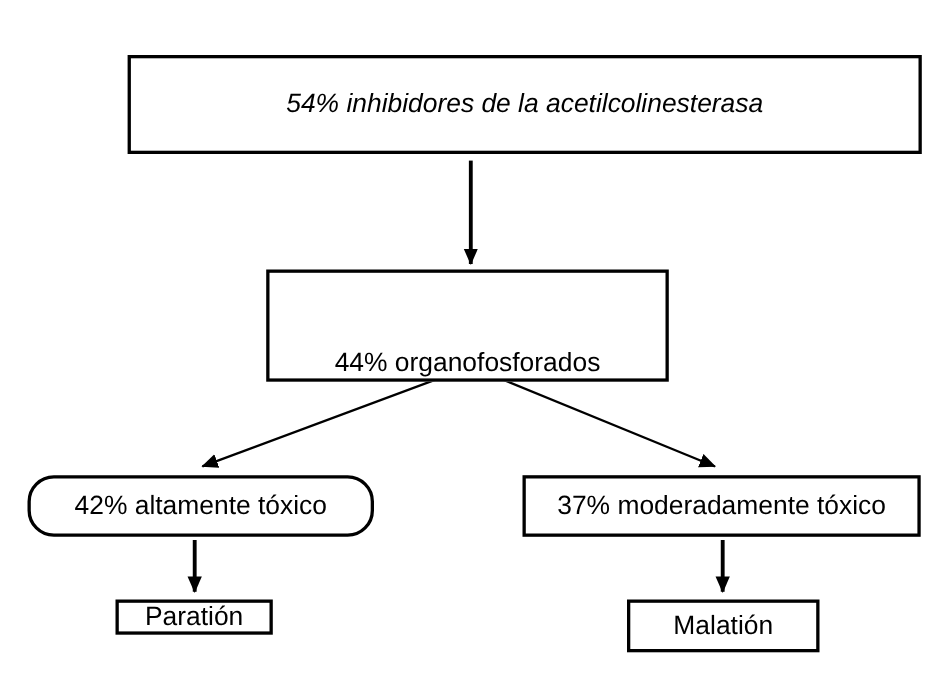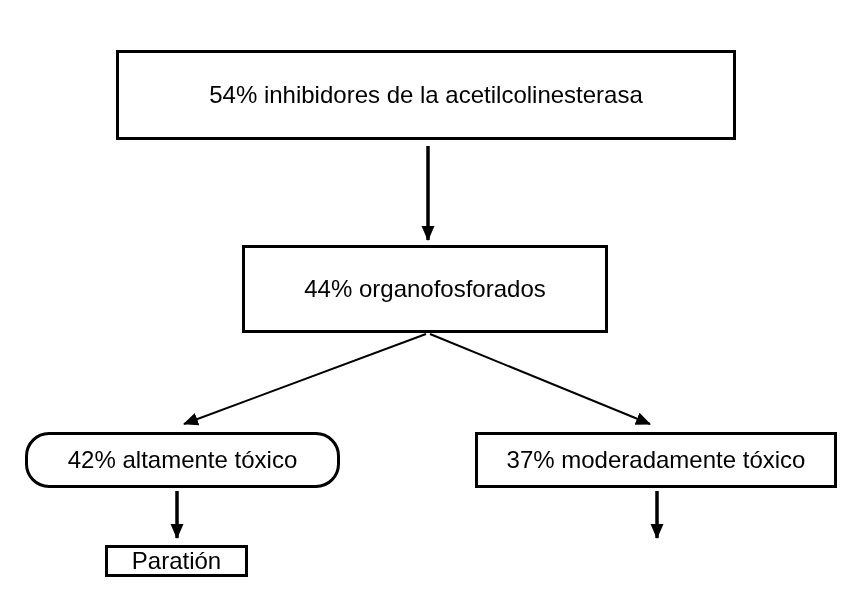--- a/index.html
+++ b/index.html
@@ -29,22 +29,22 @@
     border: 3px solid #000000;
     background: #ffffff;
     display: flex;
     align-items: center;
     justify-content: center;
     text-align: center;
     font-size: 24px;
     line-height: 1.15;
     box-sizing: border-box;
   }
-  .node-root          { left: 116px; top:  50px; width: 620px; height:  90px; }
-  .node-organo        { left: 242px; top: 245px; width: 366px; height:  88px; }
+  .node-root          { left: 116px; top:  50px; width: 722px; height:  90px; font-style: italic; }
+  .node-organo        { left: 242px; top: 245px; width: 366px; height:  102px; align-items: flex-end; }
   .node-altamente     { left:  25px; top: 432px; width: 315px; height:  56px; border-radius: 24px; }
   .node-moderadamente { left: 475px; top: 432px; width: 362px; height:  56px; }
   .node-paration      { left: 105px; top: 545px; width: 143px; height:  32px; }
   .node-malation      { left: 570px; top: 545px; width: 175px; height:  48px; }
 </style>
 </head>
 <body>
 
 <div class="canvas">
 
@@ -74,14 +74,17 @@
   </div>
 
   <div class="node node-moderadamente">
     <span>37% moderadamente tóxico</span>
   </div>
 
   <div class="node node-paration">
     <span>Paratión</span>
   </div>
 
+  <div class="node node-malation">
+    <span>Malatión</span>
+  </div>
 
 </div>
 
 </body></html>

